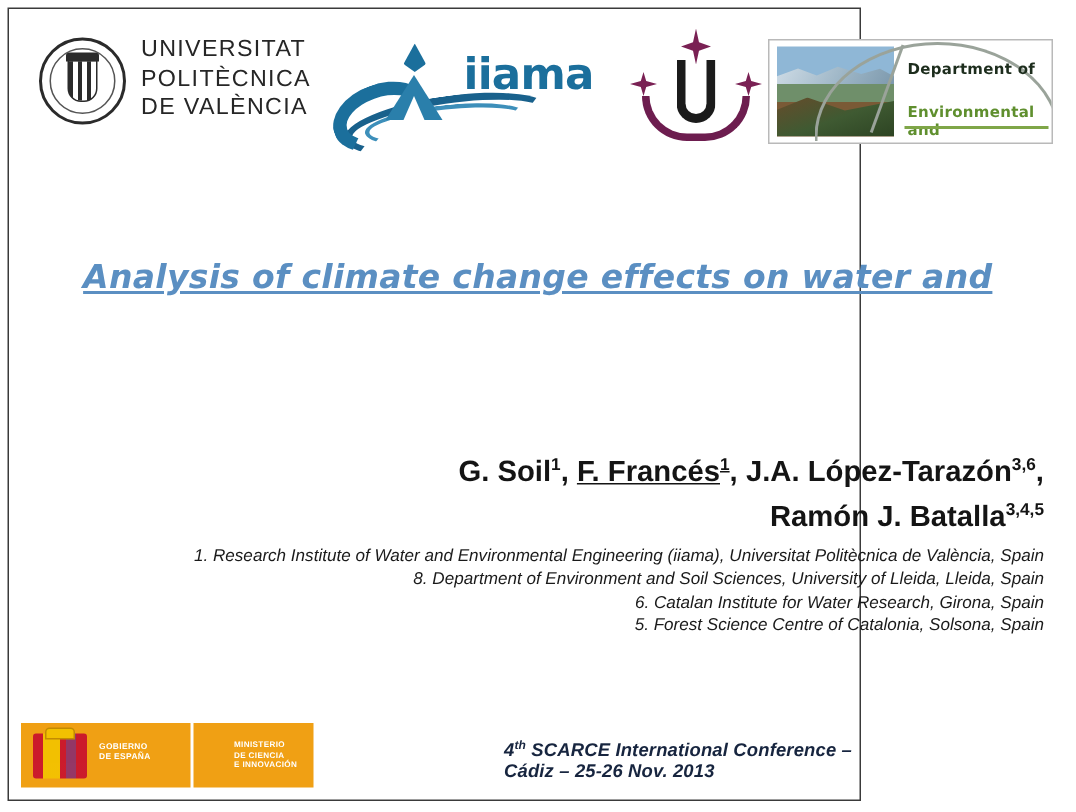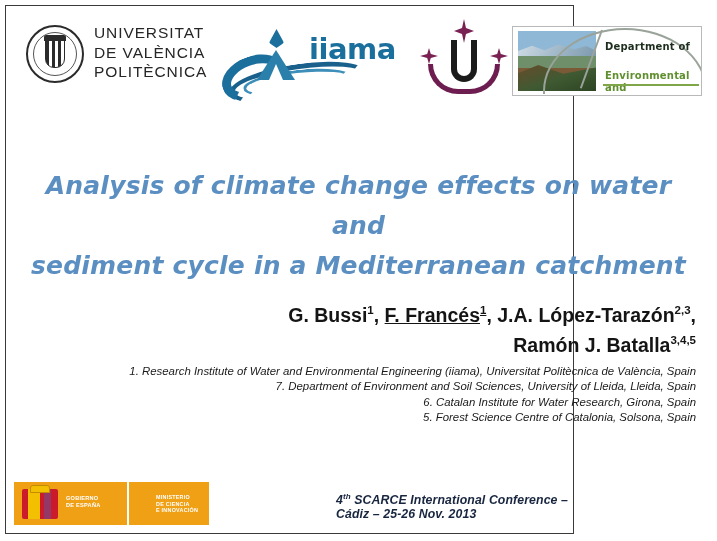--- a/index.html
+++ b/index.html
@@ -81,23 +81,23 @@
        background:#9aa39a;transform:rotate(20deg);transform-origin:top;}
   .dept-txt{position:absolute;left:92px;top:14px;width:92px;text-align:left;
        font-family:"DejaVu Sans",sans-serif;font-weight:bold;font-size:10px;
        line-height:12.5px;letter-spacing:.2px;}
   .dept-l1{color:#1d2d1d;}
   .dept-l2{color:#5f8f2e;margin-top:16px;}
   .dept-rule{position:absolute;left:90px;bottom:9px;width:96px;height:2px;background:#7fa648;}
 
   
   .title{position:absolute;left:14px;top:160px;width:677px;text-align:center;
-         color:#5b8fc2;font-style:italic;font-weight:bold;font-size:25px;
+         color:#5b8fc2;font-style:italic;font-weight:bold;font-size:22px;
          line-height:40px;letter-spacing:.2px;
-         font-family:"DejaVu Sans",sans-serif;}
+         font-family:"DejaVu Sans",sans-serif;text-decoration:underline;}
 
   
   .authors{position:absolute;left:30px;top:292px;width:660px;text-align:right;
            color:#141414;font-weight:bold;font-size:19.5px;line-height:25px;
            font-family:"Liberation Sans",sans-serif;}
   .authors sup{font-size:11.5px;font-weight:bold;vertical-align:super;}
   .u-name{text-decoration:underline;text-align:right;}
 
   
   .affils{position:absolute;left:60px;top:358px;width:630px;text-align:right;
@@ -143,22 +143,22 @@
 
   <div class="logobar">
 
     <div class="upv">
       <div class="upv-seal">
         <div class="upv-crown"></div>
         <div class="upv-shield"></div>
       </div>
       <div class="upv-txt">
         <div>UNIVERSITAT</div>
+        <div>POLITÈCNICA</div>
         <div>DE VALÈNCIA</div>
-        <div>POLITÈCNICA</div>
       </div>
     </div>
 
     <div class="iiama">
       <div class="ripple r1"></div>
       <div class="ripple r2"></div>
       <div class="ripple r3"></div>
       <div class="tri"></div>
       <div class="tri2"></div>
       <div class="drop"></div>
@@ -182,31 +182,30 @@
         <div class="dept-l2">Environmental and</div>
         <div class="dept-l2">Soil Sciences</div>
       </div>
       <div class="dept-rule"></div>
     </div>
 
   </div>
 
   <div class="title">
     <div>Analysis of climate change effects on water and</div>
-    <div>sediment cycle in a Mediterranean catchment</div>
   </div>
 
   <div class="authors">
-    <div><span>G. Bussi</span><sup>1</sup><span>, </span><span class="u-name">F. Francés</span><sup class="u-name">1</sup><span>, </span><span>J.A. López-Tarazón</span><sup>2,3</sup><span>,</span></div>
+    <div><span>G. Soil</span><sup>1</sup><span>, </span><span class="u-name">F. Francés</span><sup class="u-name">1</sup><span>, </span><span>J.A. López-Tarazón</span><sup>3,6</sup><span>,</span></div>
     <div><span>Ramón J. Batalla</span><sup>3,4,5</sup></div>
   </div>
 
   <div class="affils">
     <div>1. Research Institute of Water and Environmental Engineering (iiama), Universitat Politècnica de València, Spain</div>
-    <div>7. Department of Environment and Soil Sciences, University of Lleida, Lleida, Spain</div>
+    <div>8. Department of Environment and Soil Sciences, University of Lleida, Lleida, Spain</div>
     <div>6. Catalan Institute for Water Research, Girona, Spain</div>
     <div>5. Forest Science Centre of Catalonia, Solsona, Spain</div>
   </div>
 
   <div class="footer">
 
     <div class="gob">
       <div class="escudo"></div>
       <div class="gob-txt">
         <div>GOBIERNO</div>

